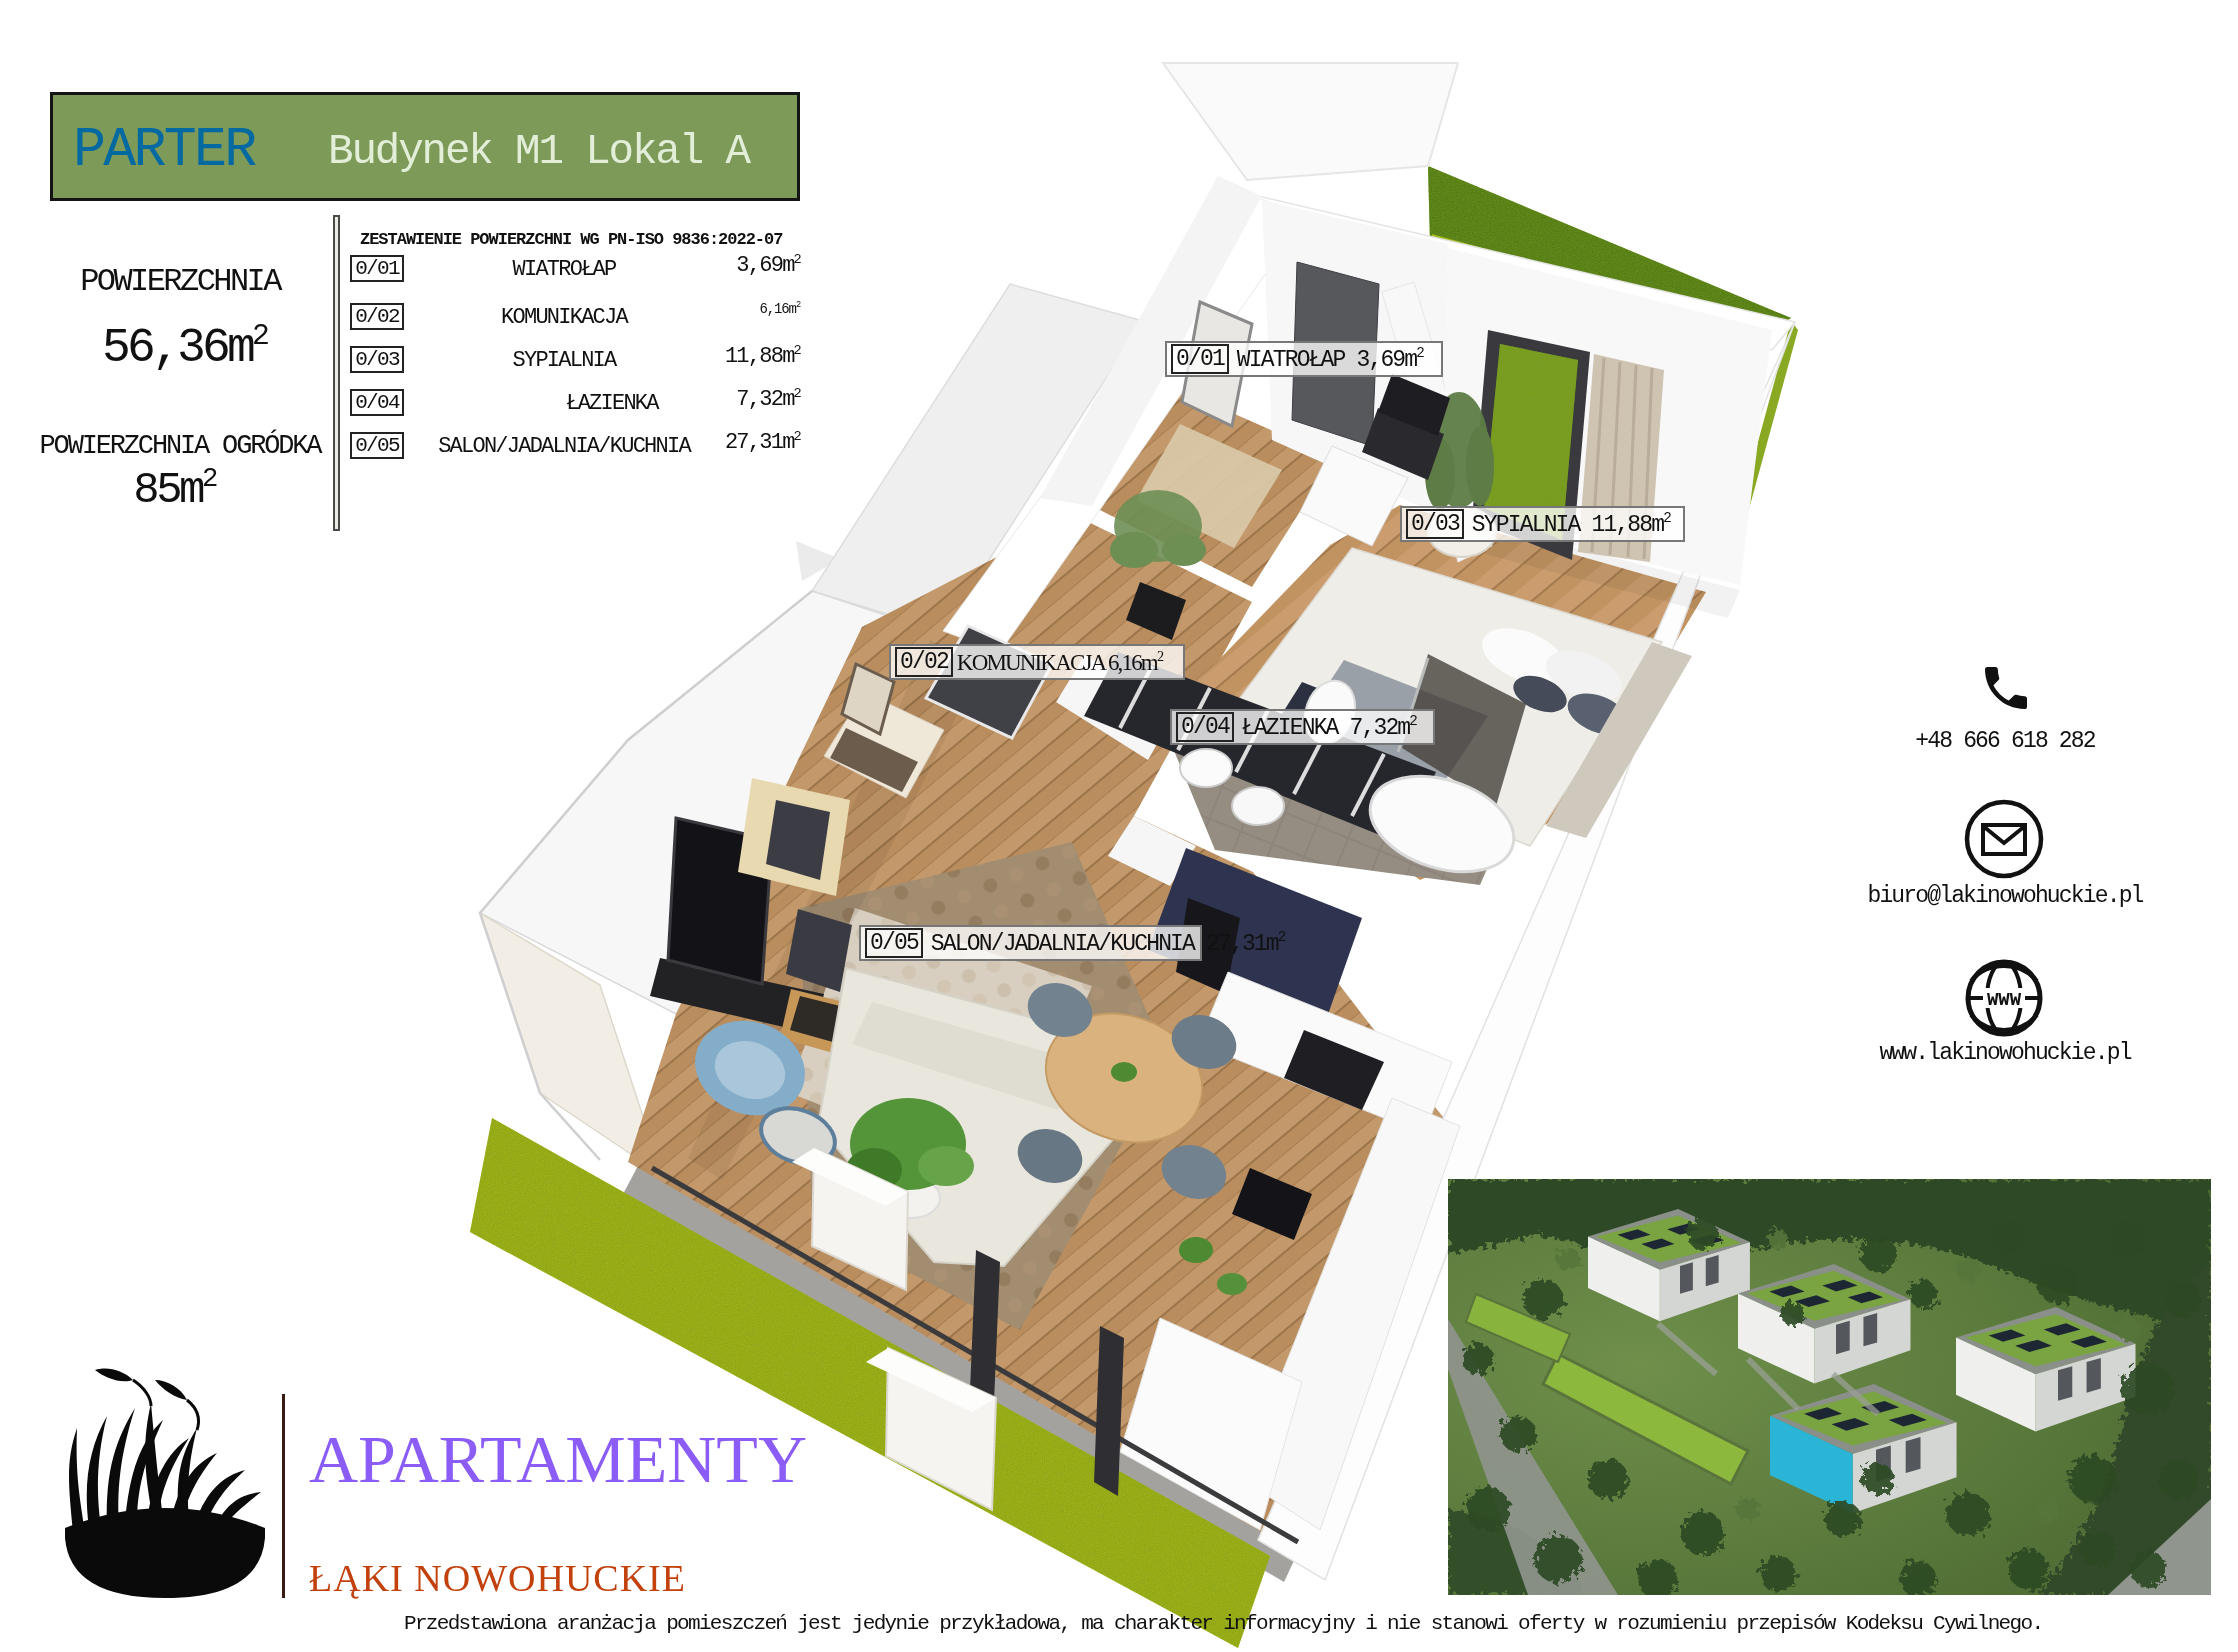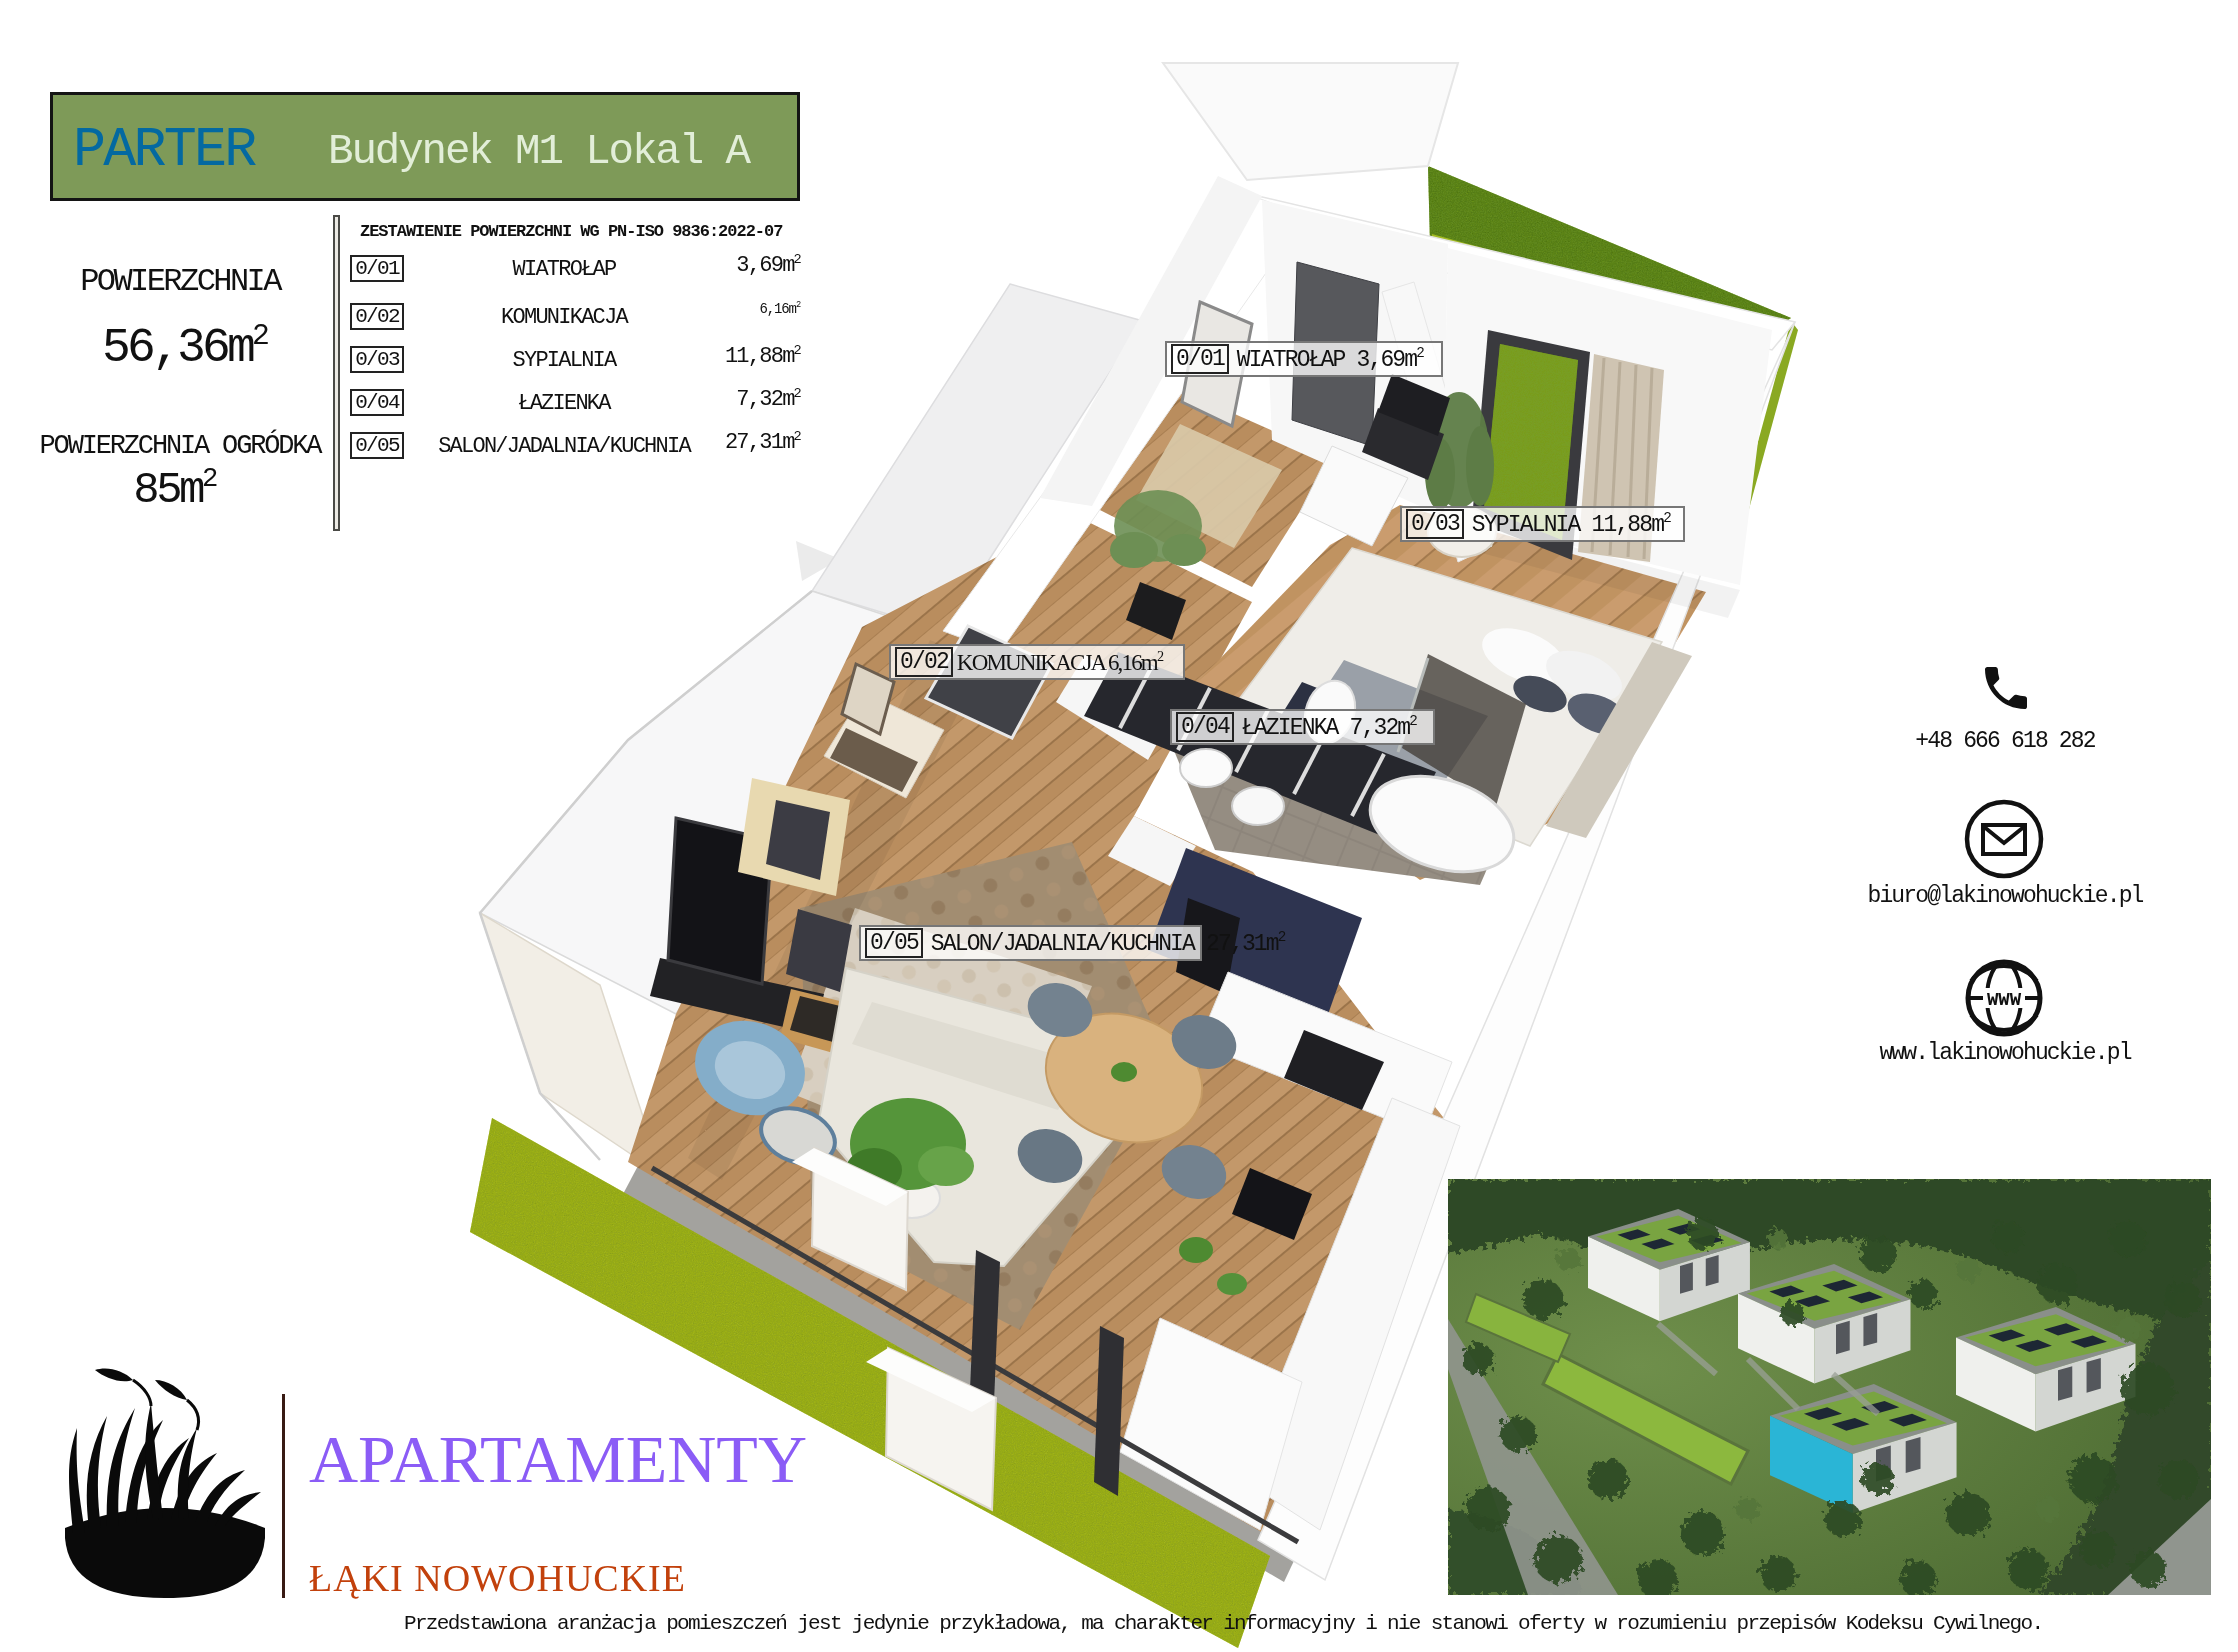--- a/index.html
+++ b/index.html
@@ -297,36 +297,36 @@
 <div class="abs mono" style="left:0px;top:263px;width:360px;text-align:center;font-size:32px;">POWIERZCHNIA</div>
 
 <div class="abs mono" style="left:4px;top:319px;width:360px;text-align:center;font-size:48px;">56,36m<sup>2</sup></div>
 
 <div class="abs mono" style="left:0px;top:431px;width:360px;text-align:center;font-size:27px;">POWIERZCHNIA&nbsp;OGRÓDKA</div>
 
 <div class="abs mono" style="left:-6px;top:463px;width:360px;text-align:center;font-size:44px;">85m<sup>2</sup></div>
 
 <div class="abs" style="left:333px;top:215px;width:7px;height:316px;background:#eceae4;border:2px solid #4a4a46;box-sizing:border-box;"></div>
 
-<div class="abs mono" style="left:360px;top:222px;font-size:17px;font-weight:bold;letter-spacing:-0.06em;">ZESTAWIENIE POWIERZCHNI WG PN-ISO 9836:2022-07</div>
+<div class="abs mono" style="left:360px;top:230px;font-size:17px;font-weight:bold;letter-spacing:-0.06em;">ZESTAWIENIE POWIERZCHNI WG PN-ISO 9836:2022-07</div>
 
 <div class="abs mono" style="left:350px;top:255px;width:54px;height:27px;border:2px solid #222;box-sizing:border-box;text-align:center;font-size:21px;line-height:23px;">0/01</div>
 <div class="abs mono" style="left:404px;top:257px;width:320px;text-align:center;font-size:22px;">WIATROŁAP</div>
 <div class="abs mono" style="left:660px;top:252px;width:140px;text-align:right;font-size:22px;">3,69m<sup>2</sup></div>
 
 <div class="abs mono" style="left:350px;top:303px;width:54px;height:27px;border:2px solid #222;box-sizing:border-box;text-align:center;font-size:21px;line-height:23px;">0/02</div>
 <div class="abs mono" style="left:404px;top:305px;width:320px;text-align:center;font-size:22px;">KOMUNIKACJA</div>
 <div class="abs mono" style="left:660px;top:300px;width:140px;text-align:right;font-size:14px;">6,16m<sup>2</sup></div>
 
 <div class="abs mono" style="left:350px;top:346px;width:54px;height:27px;border:2px solid #222;box-sizing:border-box;text-align:center;font-size:21px;line-height:23px;">0/03</div>
 <div class="abs mono" style="left:404px;top:348px;width:320px;text-align:center;font-size:22px;">SYPIALNIA</div>
 <div class="abs mono" style="left:660px;top:343px;width:140px;text-align:right;font-size:22px;">11,88m<sup>2</sup></div>
 
 <div class="abs mono" style="left:350px;top:389px;width:54px;height:27px;border:2px solid #222;box-sizing:border-box;text-align:center;font-size:21px;line-height:23px;">0/04</div>
-<div class="abs mono" style="left:404px;top:391px;width:320px;text-align:center;font-size:22px;">ŁAZIENKA</div>
+<div class="abs mono" style="left:404px;top:391px;width:320px;text-align:center;font-size:22px;padding-left:48px;">ŁAZIENKA</div>
 <div class="abs mono" style="left:660px;top:386px;width:140px;text-align:right;font-size:22px;">7,32m<sup>2</sup></div>
 
 <div class="abs mono" style="left:350px;top:432px;width:54px;height:27px;border:2px solid #222;box-sizing:border-box;text-align:center;font-size:21px;line-height:23px;">0/05</div>
 <div class="abs mono" style="left:404px;top:434px;width:320px;text-align:center;font-size:22px;">SALON/JADALNIA/KUCHNIA</div>
 <div class="abs mono" style="left:660px;top:429px;width:140px;text-align:right;font-size:22px;">27,31m<sup>2</sup></div>
 
 <div class="abs mono" style="left:1165px;top:341px;width:278px;height:36px;background:rgba(255,255,255,0.78);border:2px solid #777;box-sizing:border-box;display:flex;align-items:center;font-size:23px;white-space:nowrap;">
       <span style="border:2px solid #222;margin-left:4px;padding:0 3px;">0/01</span>
       <span style="margin-left:8px;">WIATROŁAP 3,69m<sup>2</sup></span>
     </div>

